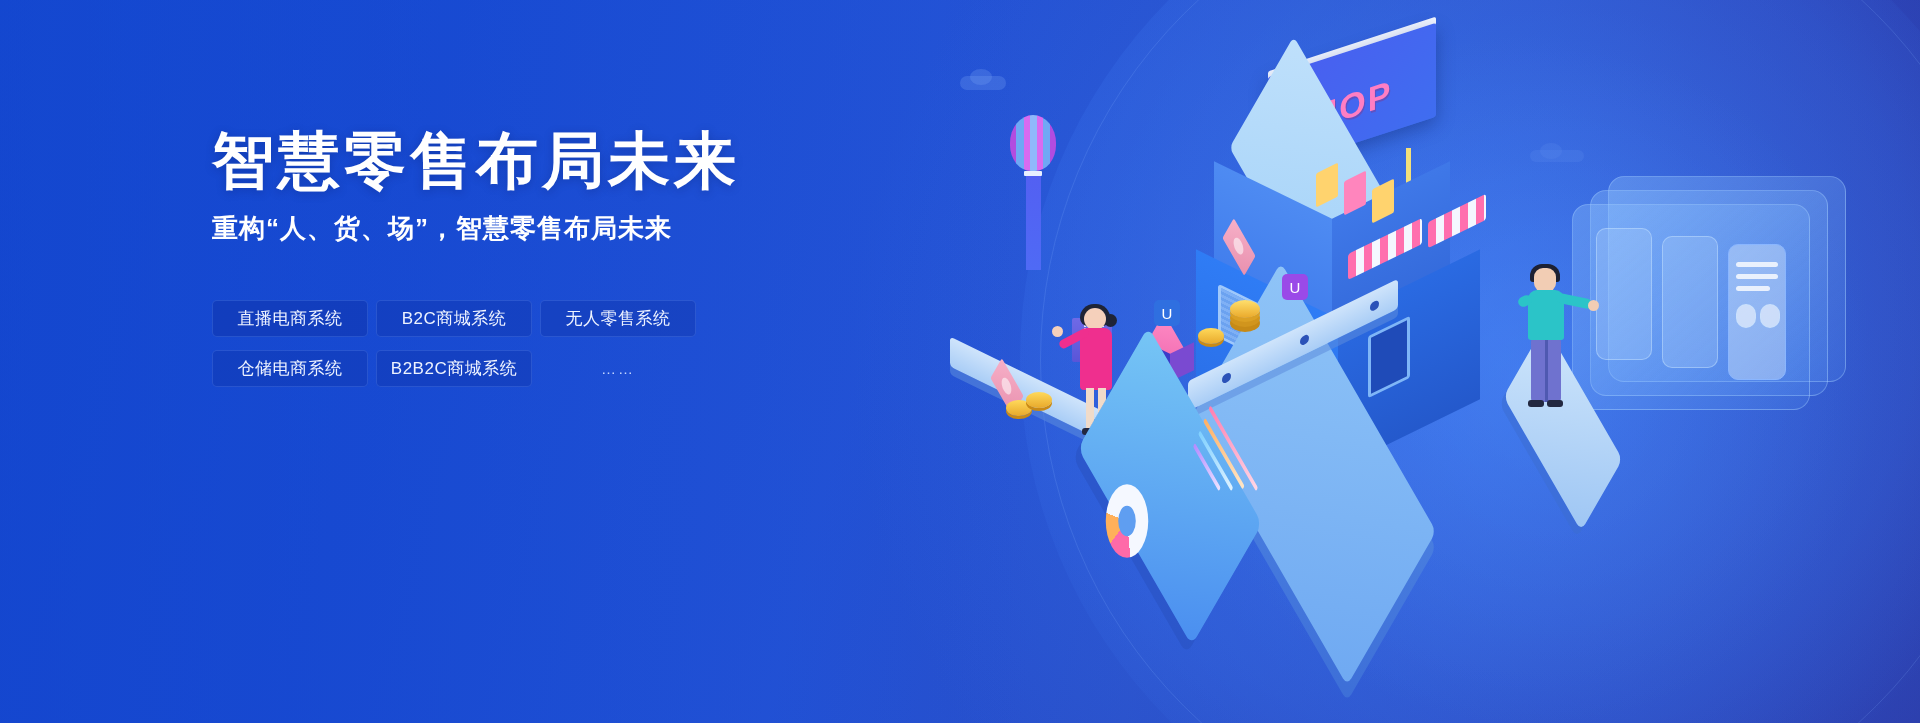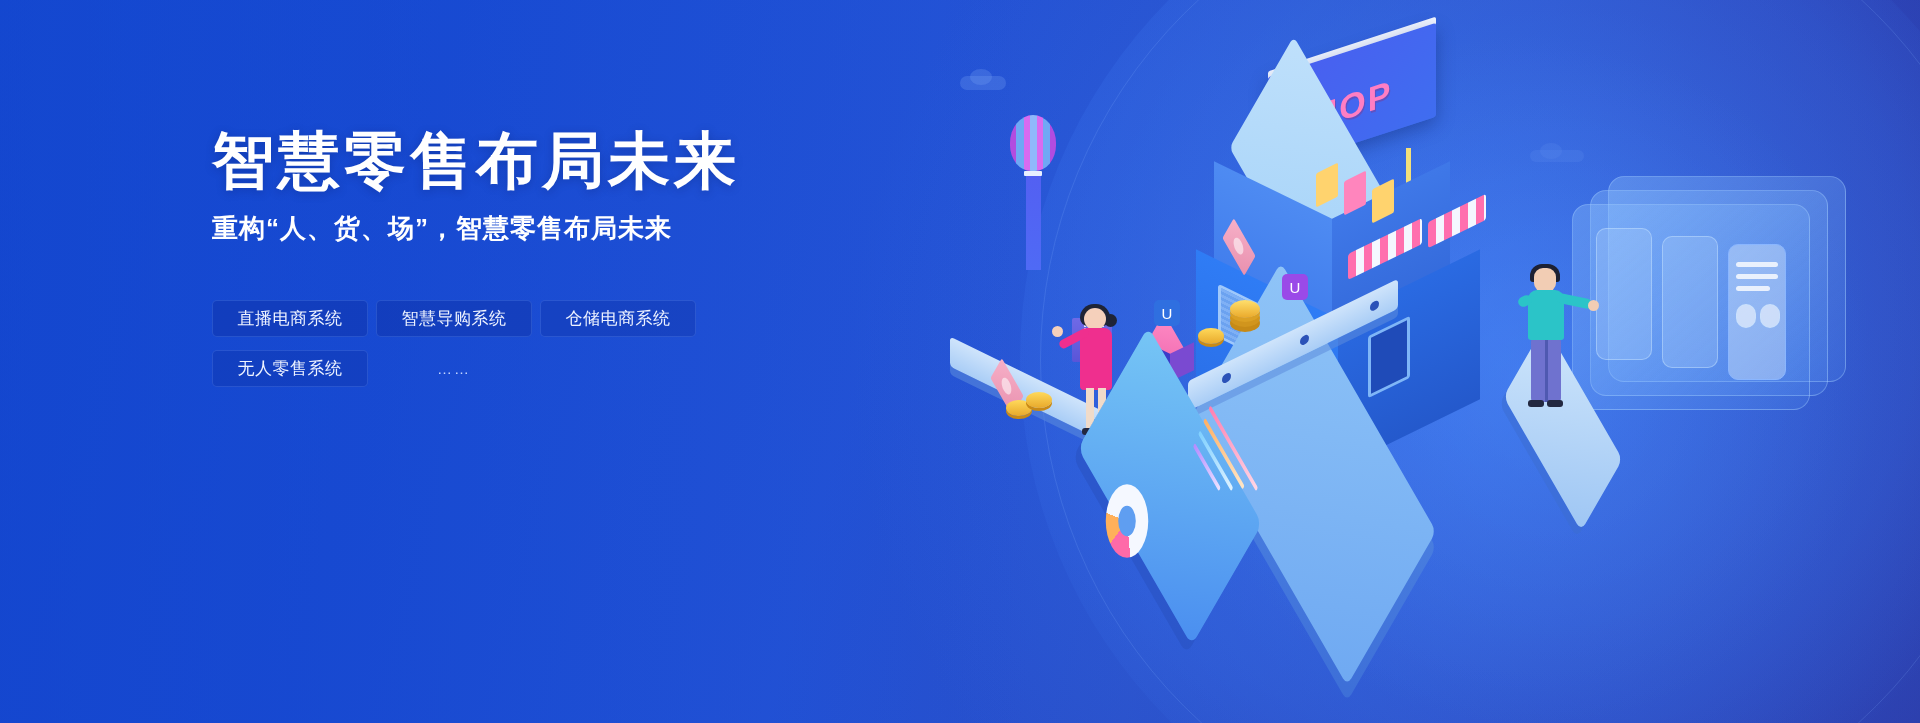--- a/index.html
+++ b/index.html
@@ -343,23 +343,24 @@
   <div class="bg-circle circle-soft2"></div>
   <div class="veil"></div>
 
   <div class="copy">
     <div class="headline">智慧零售布局未来</div>
     <div class="subhead">重构“人、货、场”，智慧零售布局未来</div>
   </div>
 
   <div class="tag-grid">
     <div class="tag">直播电商系统</div>
-    <div class="tag">智慧导购系统</div>
+    <div class="tag alt">B2C商城系统</div>
+    <div class="tag alt">无人零售系统</div>
     <div class="tag alt">仓储电商系统</div>
-    <div class="tag alt">无人零售系统</div>
+    <div class="tag alt">B2B2C商城系统</div>
     <div class="tag ellipsis">……</div>
   </div>
 
   <div id="art">
 
     <div class="cloud iso"></div>
     <div class="cloud cloud2 iso"></div>
 
     <div class="iso balloon-wrap">
       <div class="balloon"></div>

